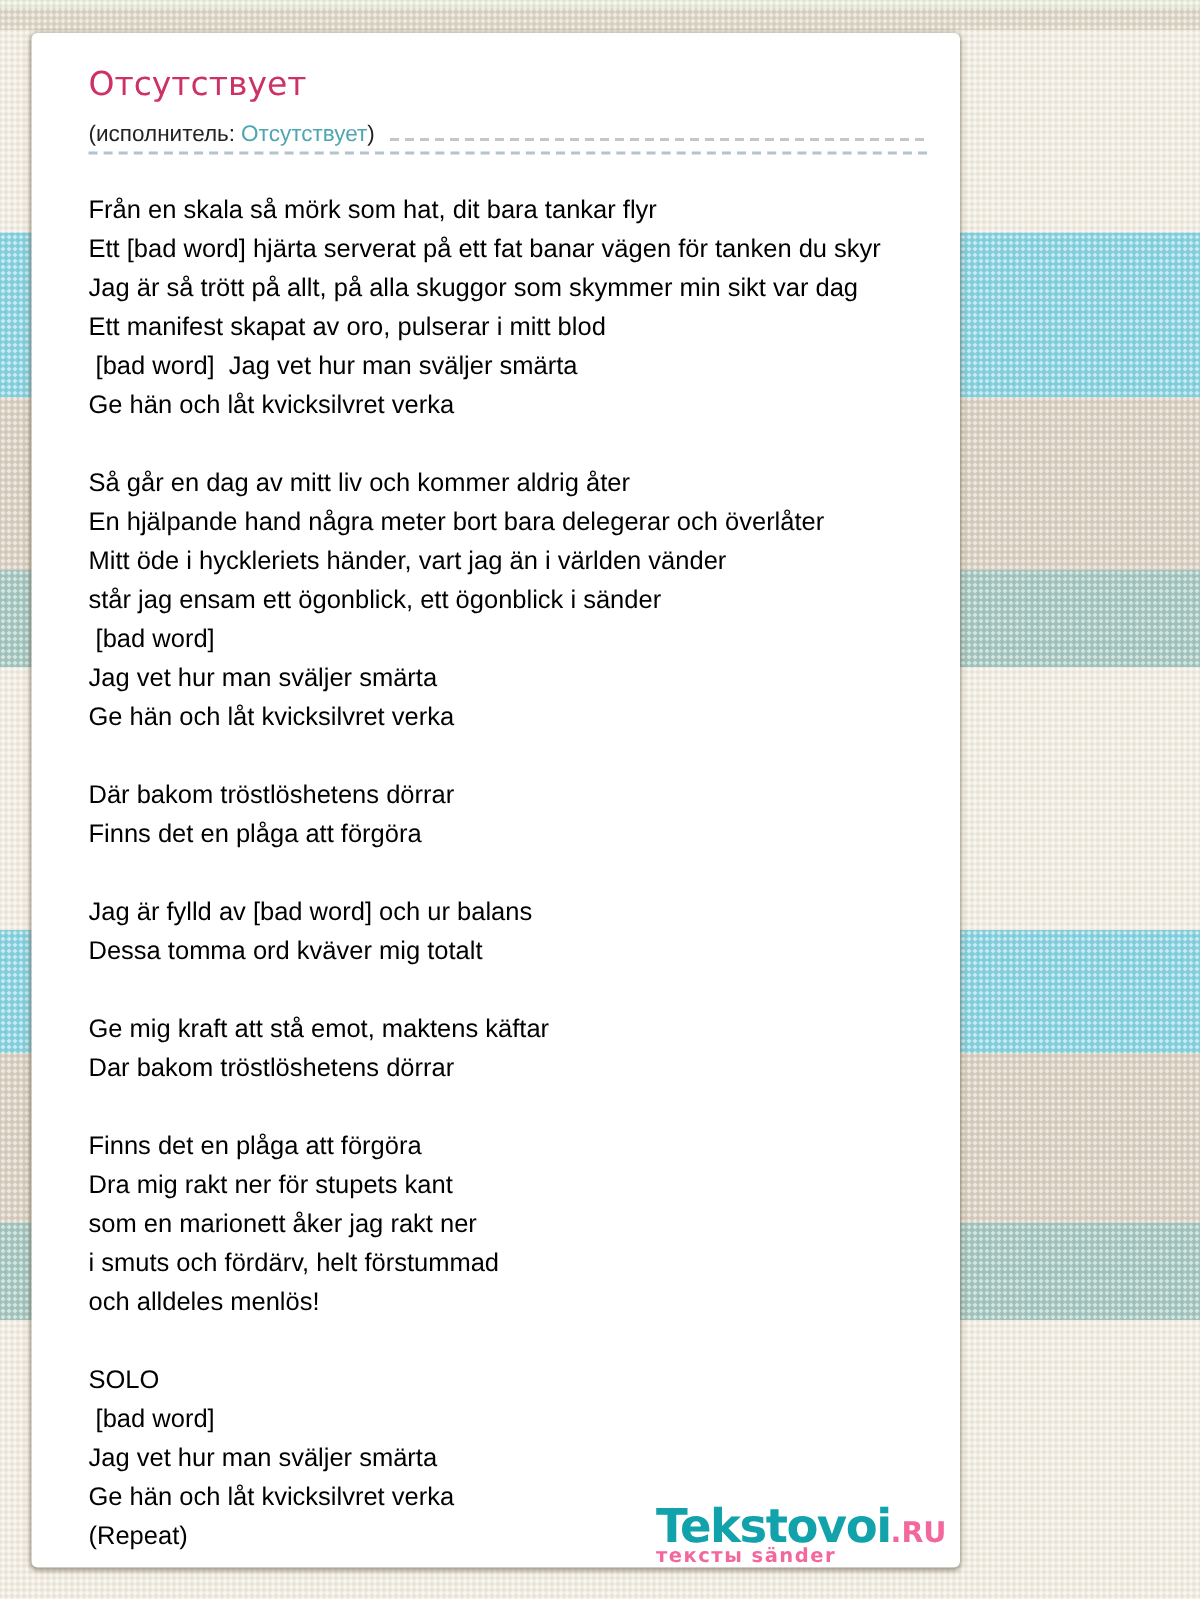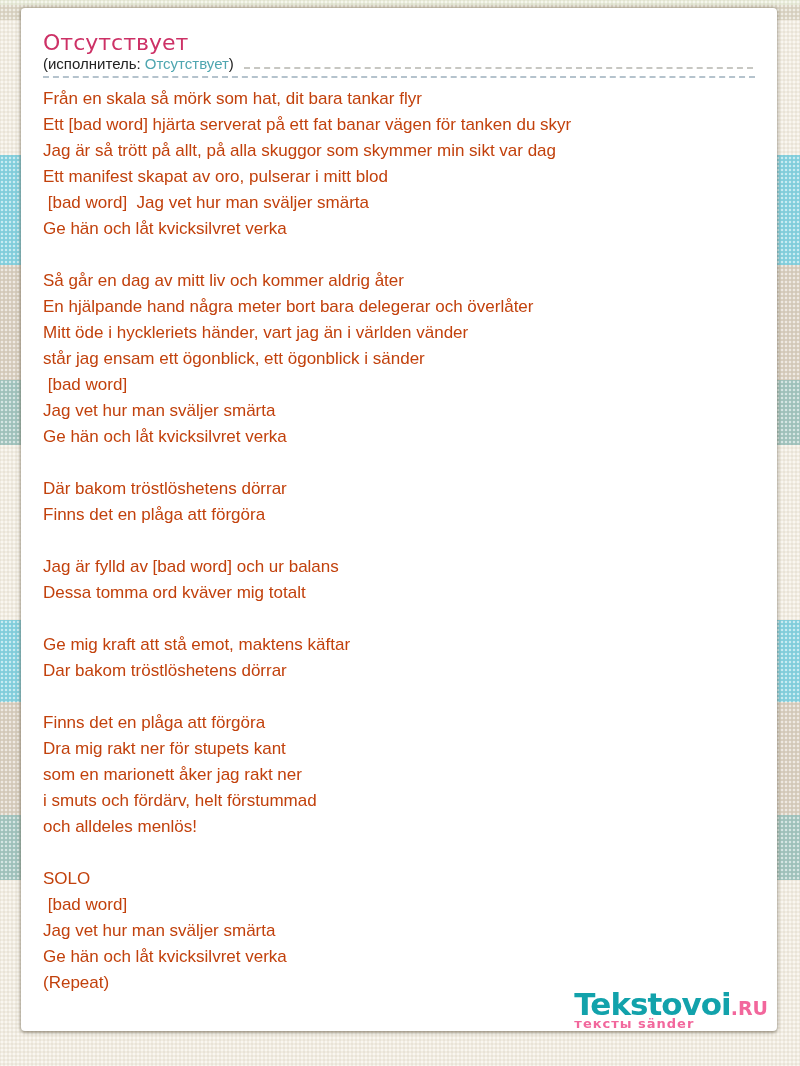--- a/index.html
+++ b/index.html
@@ -23,42 +23,42 @@
     background-image:
       radial-gradient(rgba(255,255,255,0.55) 1px, transparent 1.3px),
       radial-gradient(rgba(90,80,60,0.06) 1px, transparent 1.3px);
     background-size: 4px 4px, 4px 4px;
     background-position: 0 0, 2px 2px;
     pointer-events: none;
   }
   .card {
     position: absolute;
     left: 21px;
-    top: 8px;
-    width: 756px;
+    top: 22px;
+    width: 619px;
     height: 1023px;
     box-sizing: border-box;
     background: #ffffff;
     border-radius: 4px;
     box-shadow: 0 0 4px rgba(95,85,65,0.55), 0 2px 3px rgba(95,85,65,0.35);
-    padding: 23px 22px 0 22px;
+    padding: 23px 22px 0 38px;
     z-index: 1;
   }
   h1.song-title {
     margin: 0;
     font-family: "DejaVu Sans", sans-serif;
     font-weight: normal;
     font-size: 22px;
     line-height: 23px;
     color: #cd3166;
   }
   .artist-row {
     display: flex;
     align-items: baseline;
-    margin-top: 1px;
+    margin-top: 13px;
     font-size: 15px;
     line-height: 18px;
     color: #222222;
   }
   .artist-row a {
     color: #4fa6b0;
     text-decoration: none;
     margin-left: 4px;
     cursor: pointer;
   }
@@ -68,24 +68,24 @@
     opacity: 0.55;
     margin: 0 2px 5px 10px;
     height: 0;
   }
   .dashed-sep {
     margin-top: 2px;
     border-bottom: 2px dashed #b5c3cd;
     height: 0;
   }
   .lyrics {
-    margin-top: 8px;
+    margin-top: 24px;
     font-size: 17px;
     line-height: 26px;
-    color: #c2410c;
+    color: #000000;
     white-space: pre-wrap;
   }
   .logo {
     position: absolute;
     right: 9px;
     bottom: 1px;
     text-align: left;
     font-family: "DejaVu Sans", sans-serif;
     cursor: pointer;
     line-height: 1;

